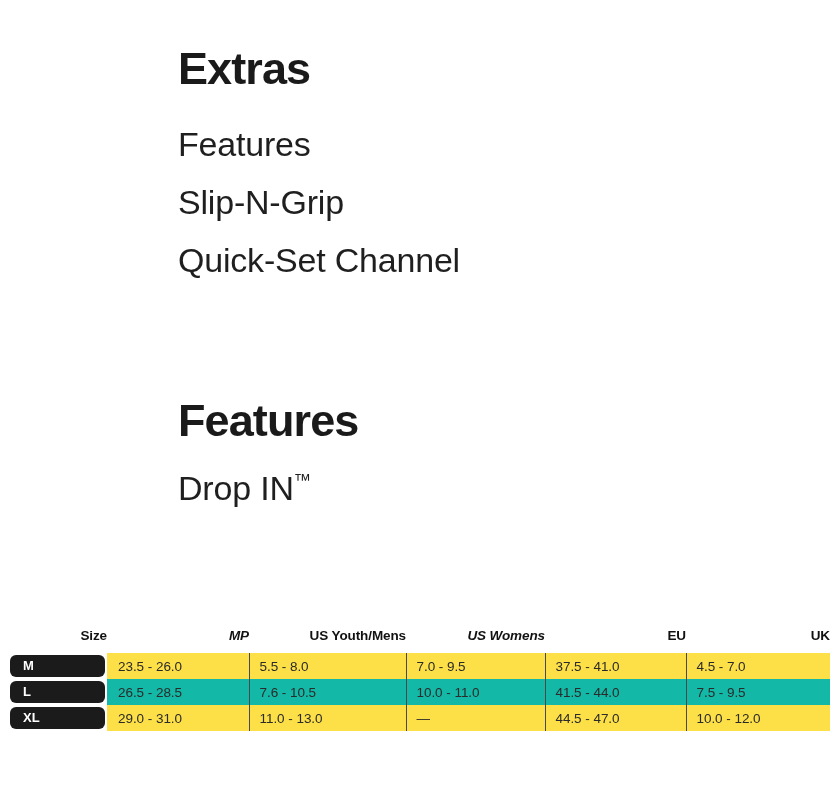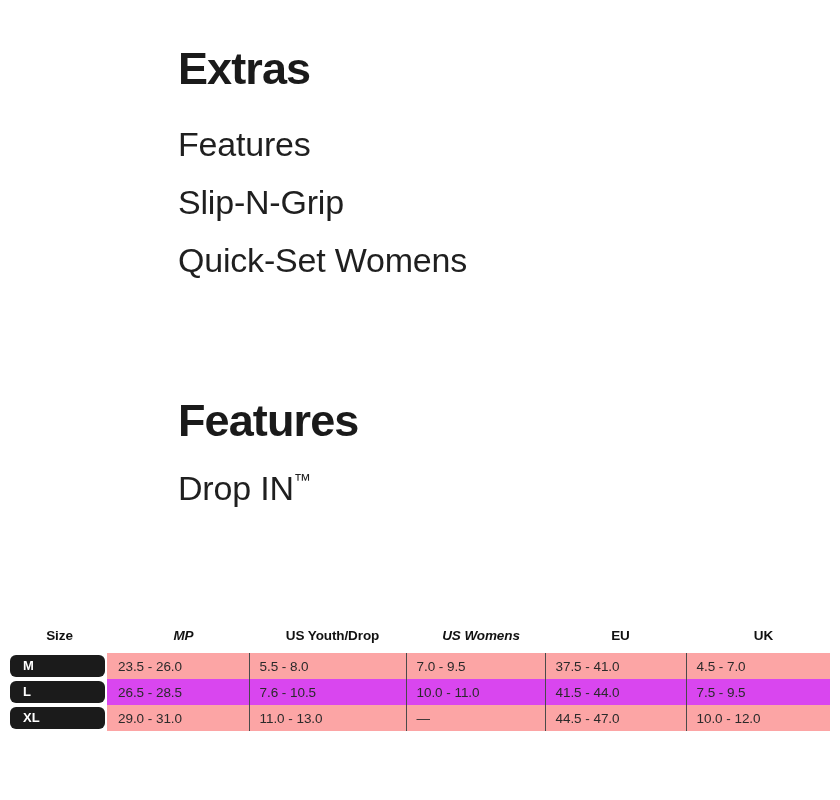--- a/index.html
+++ b/index.html
@@ -85,21 +85,21 @@
   table.size-table col.c-size   { width: 107px; }
   table.size-table col.c-mp     { width: 142px; }
   table.size-table col.c-youth  { width: 157px; }
   table.size-table col.c-womens { width: 139px; }
   table.size-table col.c-eu     { width: 141px; }
   table.size-table col.c-uk     { width: 144px; }
 
   table.size-table thead th {
     font-size: 13.5px;
     font-weight: 700;
-    text-align: center;
+    text-align: right;
     padding: 0 0 10px 0;
     letter-spacing: -0.1px;
     color: #111111;
     vertical-align: bottom;
     white-space: nowrap;
   }
   table.size-table thead th.h-size   { padding-left: 12px; }
   table.size-table thead th.h-mp     { padding-left: 11px; font-style: italic; }
   table.size-table thead th.h-youth  { padding-left: 10px; }
   table.size-table thead th.h-womens { padding-left: 11px; font-style: italic; }
@@ -110,22 +110,22 @@
     font-size: 13.5px;
     font-weight: 400;
     color: #2a2a2a;
     height: 26px;
     padding: 0;
     vertical-align: middle;
     letter-spacing: -0.05px;
     white-space: nowrap;
   }
 
-  table.size-table tbody tr.stripe td { background: #fca5a5; }
-  table.size-table tbody tr.plain  td { background: #d946ef; }
+  table.size-table tbody tr.stripe td { background: #fde047; }
+  table.size-table tbody tr.plain  td { background: #14b8a6; }
 
   
   table.size-table tbody td.cell-size {
     background: #ffffff !important;
     padding: 0;
   }
 
   .size-pill {
     display: block;
     margin: 0 2px 0 10px;
@@ -153,21 +153,21 @@
 </head>
 <body>
 
 <div class="content-column">
 
   <section class="section" id="extras-section">
     <h2 class="section-heading">Extras</h2>
     <ul class="section-list">
       <li>Features</li>
       <li>Slip-N-Grip</li>
-      <li>Quick-Set Womens</li>
+      <li>Quick-Set Channel</li>
     </ul>
   </section>
 
   <section class="section" id="features-section">
     <h2 class="section-heading">Features</h2>
     <ul class="section-list">
       <li><span>Drop IN</span><span class="tm">™</span></li>
     </ul>
   </section>
 
@@ -180,21 +180,21 @@
         <col class="c-mp">
         <col class="c-youth">
       <col class="c-womens">
         <col class="c-eu">
         <col class="c-uk">
     </colgroup>
     <thead>
       <tr>
         <th class="h-size">Size</th>
         <th class="h-mp">MP</th>
-        <th class="h-youth">US Youth/Drop</th>
+        <th class="h-youth">US Youth/Mens</th>
         <th class="h-womens">US Womens</th>
         <th class="h-eu">EU</th>
         <th class="h-uk">UK</th>
       </tr>
     </thead>
     <tbody>
       <tr class="stripe">
         <td class="cell-size">
           <span class="size-pill">M</span>
         </td>

